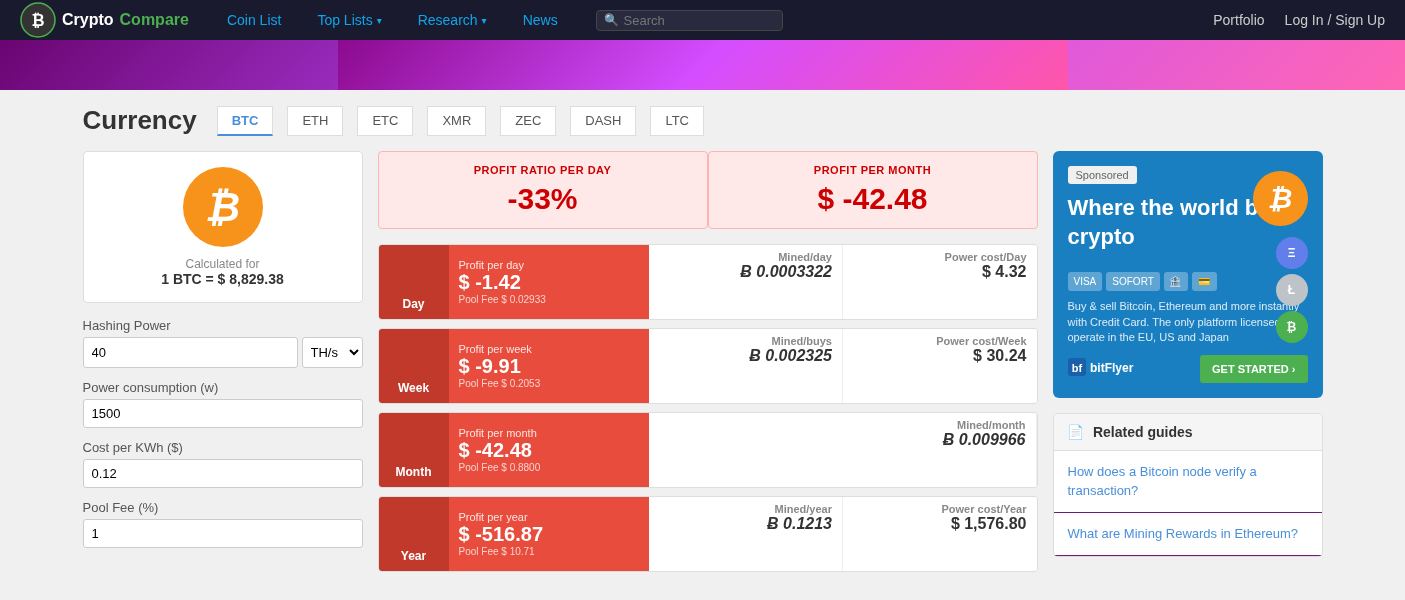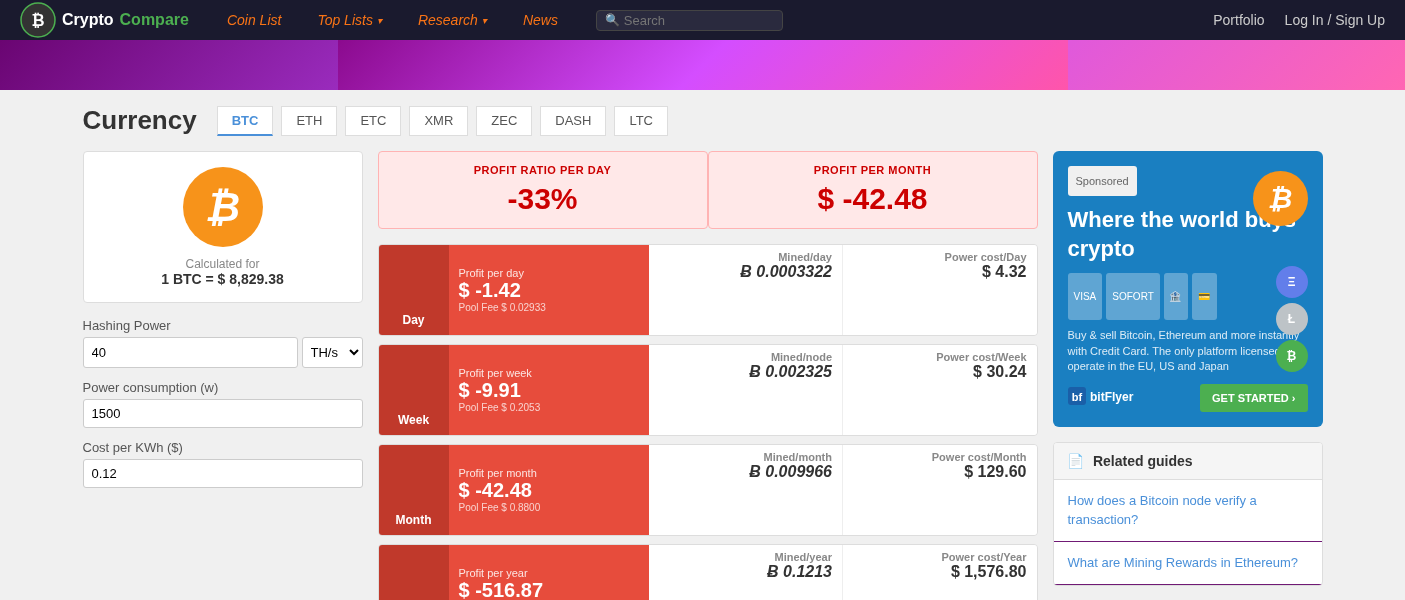--- a/index.html
+++ b/index.html
@@ -26,29 +26,28 @@
     }
     .brand-name-crypto { color: white; font-size: 16px; font-weight: bold; }
     .brand-name-compare { color: #4caf50; font-size: 16px; font-weight: bold; }
     .nav-links {
       display: flex;
       align-items: center;
       gap: 0;
       flex: 1;
     }
     .nav-link {
-      color: #f97316;
+      color: #0ea5e9;
       text-decoration: none;
       padding: 0 18px;
       height: 32px;
       display: flex;
       align-items: center;
       font-size: 14px;
       cursor: pointer;
-      font-style: italic;
     }
     .nav-link .chevron { margin-left: 4px; font-size: 10px; }
     .nav-search {
       display: flex;
       align-items: center;
       background: #2a2a3e;
       border: 1px solid #444;
       border-radius: 4px;
       padding: 2px 8px;
       margin: 0 20px;
@@ -109,21 +108,21 @@
       gap: 20px;
       margin-bottom: 15px;
     }
     .currency-title {
       font-size: 26px;
       font-weight: bold;
       color: #333;
     }
     .currency-tabs {
       display: flex;
-      gap: 8px;
+      gap: 14px;
     }
     .currency-tab {
       padding: 6px 14px;
       border: 1px solid #ddd;
       cursor: pointer;
       font-size: 13px;
       background: white;
       color: #555;
     }
     .currency-tab.active {
@@ -256,21 +255,21 @@
       align-items: flex-end;
       justify-content: center;
       padding: 8px 4px;
       font-size: 12px;
       font-weight: bold;
     }
     .data-row-profit {
       width: 200px;
       background: #e74c3c;
       color: white;
-      padding: 22px 10px;
+      padding: 14px 10px;
     }
     .data-row-profit-label {
       font-size: 11px;
       color: rgba(255,255,255,0.85);
     }
     .data-row-profit-value {
       font-size: 20px;
       font-weight: bold;
     }
     .data-row-profit-fee {
@@ -323,21 +322,21 @@
       overflow: hidden;
       margin-bottom: 15px;
       padding: 15px;
       color: white;
       position: relative;
     }
     .ad-sponsored {
       background: #f0f0f0;
       color: #666;
       font-size: 11px;
-      padding: 9px 8px;
+      padding: 3px 8px;
       border-radius: 3px;
       display: inline-block;
       margin-bottom: 10px;
     }
     .ad-title {
       font-size: 22px;
       font-weight: bold;
       color: white;
       line-height: 1.3;
       margin-bottom: 10px;
@@ -360,23 +359,24 @@
     }
     .ad-payment-icons {
       display: flex;
       gap: 4px;
       margin-bottom: 8px;
       flex-wrap: wrap;
     }
     .ad-payment-icon {
       background: rgba(255,255,255,0.3);
       border-radius: 3px;
-      padding: 18px 6px;
+      padding: 4px 6px;
       font-size: 10px;
       color: white;
+      margin-top: 11px;
     }
     .ad-description {
       font-size: 11px;
       color: rgba(255,255,255,0.85);
       margin-bottom: 10px;
       line-height: 1.4;
     }
     .ad-branding {
       display: flex;
       align-items: center;
@@ -510,20 +510,24 @@
       <div class="input-group">
         <label class="input-label">Power consumption (w)</label>
         <input type="text" class="input-field" value="1500" style="">
       </div>
 
       <div class="input-group">
         <label class="input-label">Cost per KWh ($)</label>
         <input type="text" class="input-field" value="0.12" style="">
       </div>
 
+      <div class="input-group">
+        <label class="input-label">Pool Fee (%)</label>
+        <input type="text" class="input-field" value="1" style="">
+      </div>
     </div>
 
     <div class="middle-panel">
 
       <div class="profit-summary">
         <div class="profit-card">
           <div class="profit-card-label">PROFIT RATIO PER DAY</div>
           <div class="profit-card-value">-33%</div>
         </div>
         <div class="profit-card">
@@ -552,43 +556,39 @@
         </div>
 
         <div class="data-row">
           <div class="data-row-period">Week</div>
           <div class="data-row-profit">
             <div class="data-row-profit-label">Profit per week</div>
             <div class="data-row-profit-value">$ -9.91</div>
             <div class="data-row-profit-fee">Pool Fee $ 0.2053</div>
           </div>
           <div class="data-row-mined">
-            <div class="data-row-mined-label">Mined/node</div>
+            <div class="data-row-mined-label">Mined/buys</div>
             <div class="data-row-mined-value">Ƀ 0.002325</div>
           </div>
           <div class="data-row-power">
             <div class="data-row-power-label">Power cost/Week</div>
             <div class="data-row-power-value">$ 30.24</div>
           </div>
         </div>
 
         <div class="data-row">
           <div class="data-row-period">Month</div>
           <div class="data-row-profit">
             <div class="data-row-profit-label">Profit per month</div>
             <div class="data-row-profit-value">$ -42.48</div>
             <div class="data-row-profit-fee">Pool Fee $ 0.8800</div>
           </div>
           <div class="data-row-mined">
             <div class="data-row-mined-label">Mined/month</div>
             <div class="data-row-mined-value">Ƀ 0.009966</div>
-          </div>
-          <div class="data-row-power">
-            <div class="data-row-power-label">Power cost/Month</div>
-            <div class="data-row-power-value">$ 129.60</div>
           </div>
         </div>
 
         <div class="data-row">
           <div class="data-row-period">Year</div>
           <div class="data-row-profit">
             <div class="data-row-profit-label">Profit per year</div>
             <div class="data-row-profit-value">$ -516.87</div>
             <div class="data-row-profit-fee">Pool Fee $ 10.71</div>
           </div>

